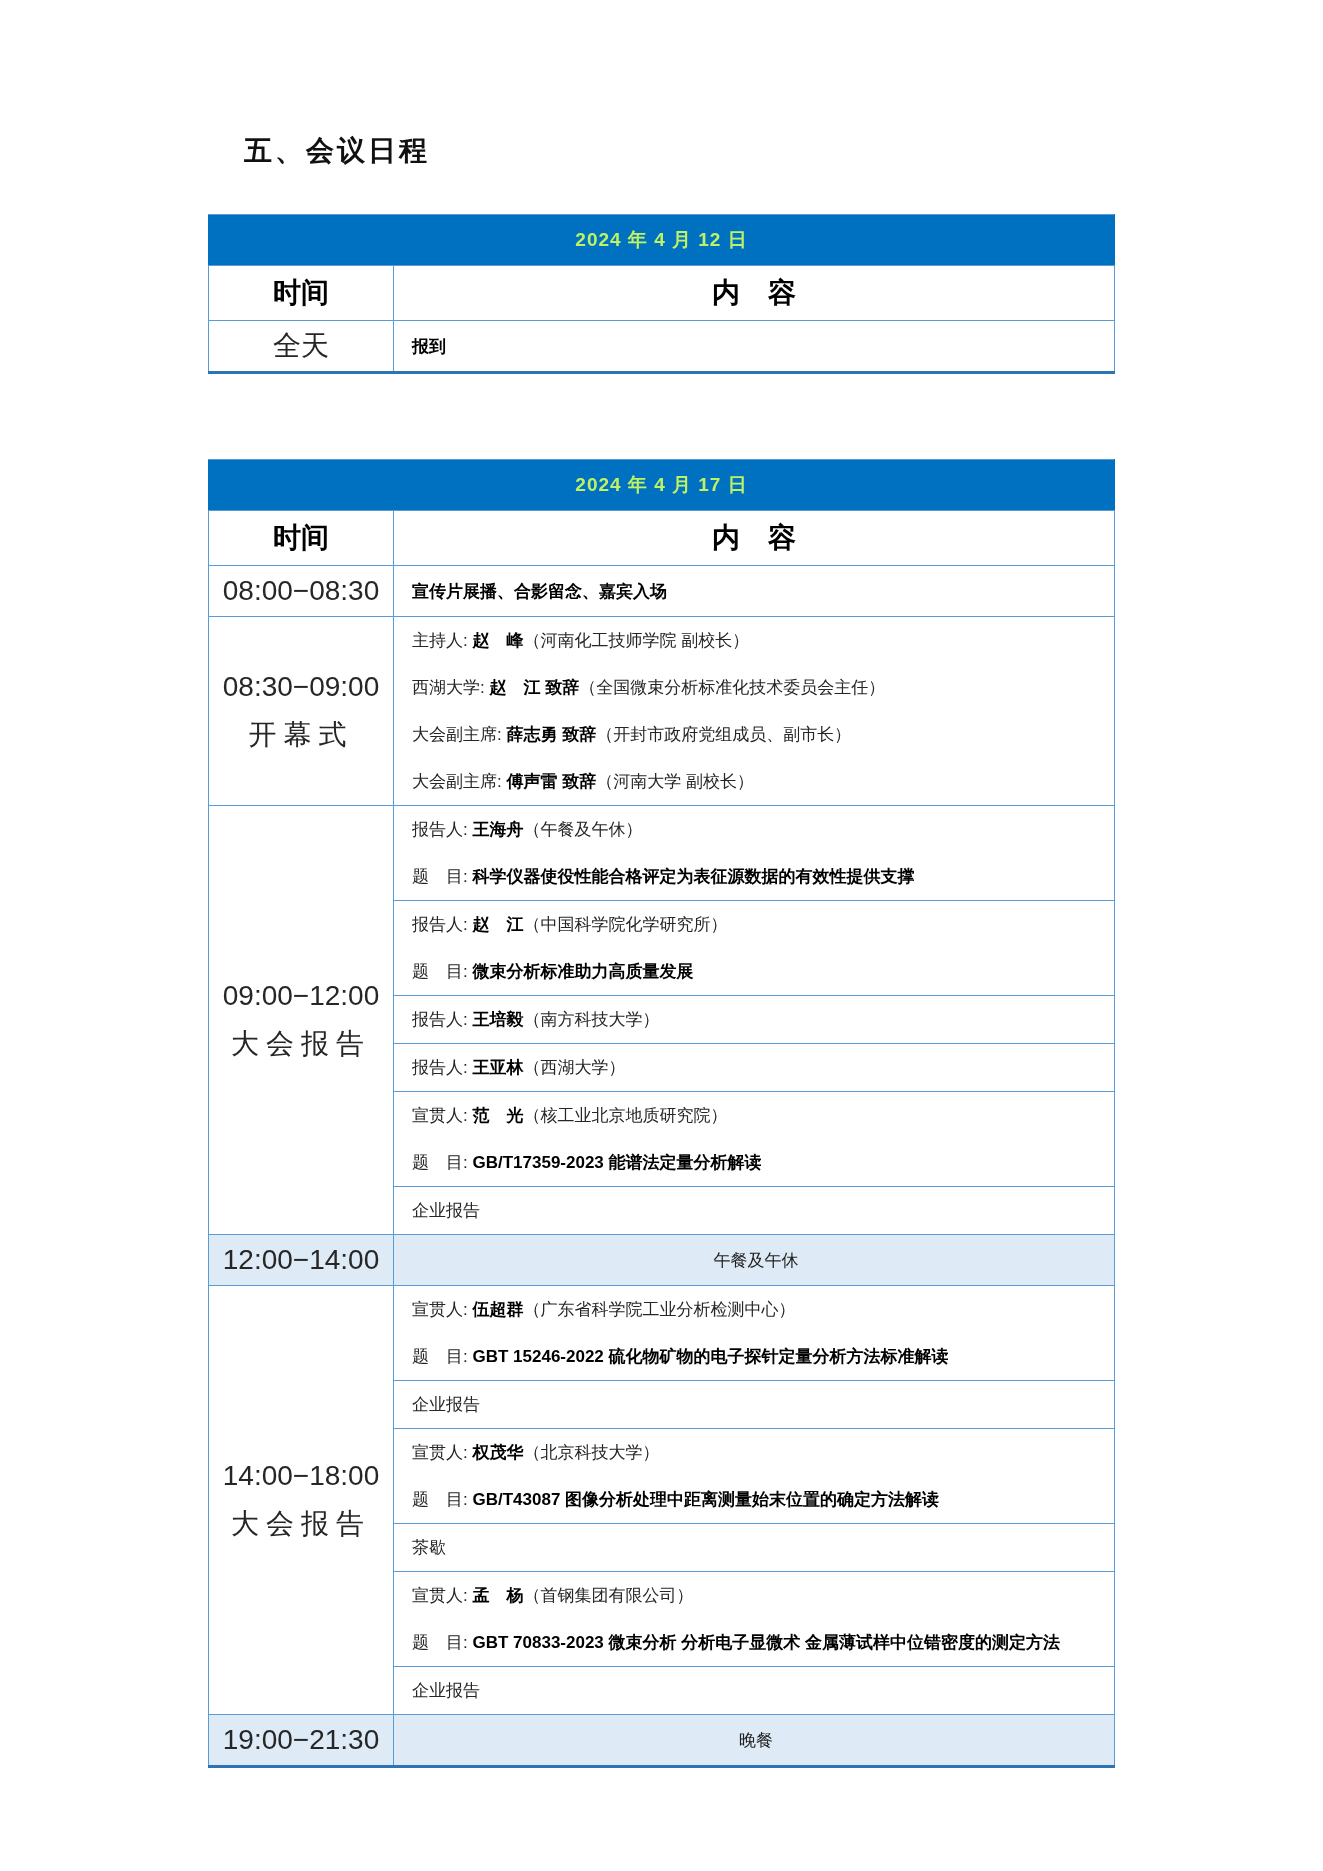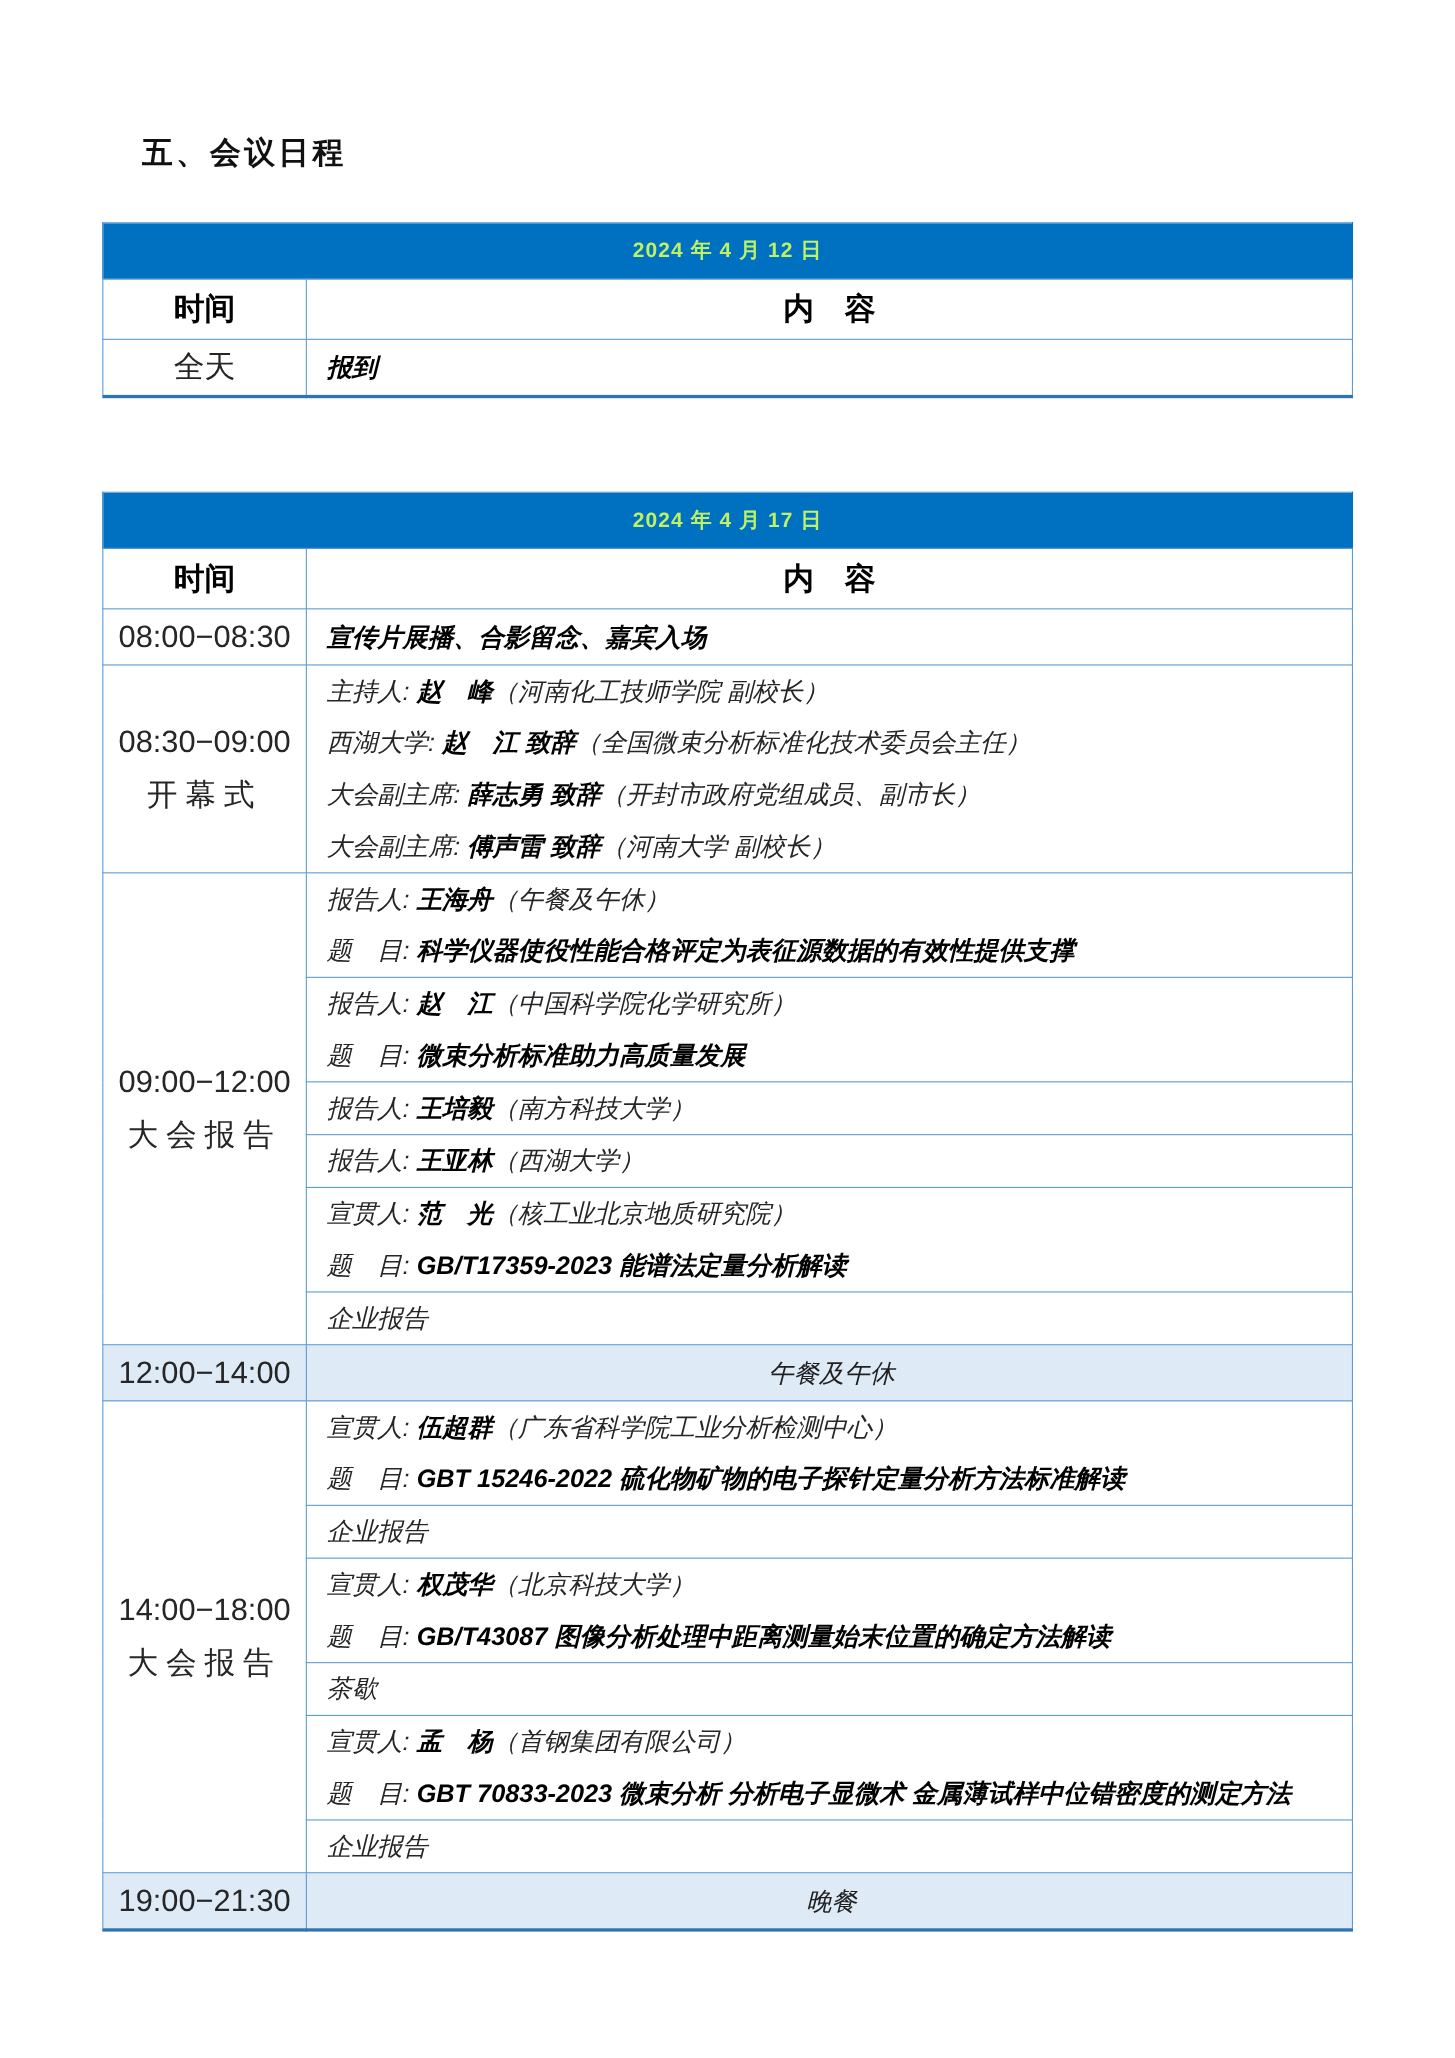--- a/index.html
+++ b/index.html
@@ -6,21 +6,21 @@
     --header-blue:#0070C0;
     --band-blue:#DEEAF6;
     --border-blue:#5B9BD5;
     --border-dark:#2E74B5;
   }
   html,body{margin:0;padding:0;}
   body{
     width:1323px;min-height:1871px;background:#ffffff;
     font-family:"Liberation Sans",sans-serif;color:#1f1f1f;
   }
-  .page{width:1137px;margin:4px auto;}
+  .page{width:907px;margin:16px auto;}
   .section-title{
     font-family:"Liberation Serif",serif;
     font-size:28px;font-weight:600;color:#111;
     margin:0;padding:116px 0 0 36px;letter-spacing:3px;
   }
   .tbl-wrap1{margin-top:44px;}
   .tbl-wrap2{margin-top:85px;}
   table{
     width:100%;border-collapse:collapse;table-layout:fixed;
     border:1.6px solid var(--border-blue);
@@ -35,21 +35,21 @@
   }
   tr.head-row td{
     font-weight:bold;font-size:28px;text-align:center;height:52px;color:#000;
   }
   .time-cell{
     text-align:center;font-size:28px;color:#262626;vertical-align:middle;
   }
   .t-line{line-height:48px;}
   .t-spaced{letter-spacing:7px;}
   .content-cell{
-    padding:0 14px 0 18px;font-size:23px;vertical-align:middle;font-style:italic;
+    padding:0 14px 0 18px;font-size:17px;vertical-align:middle;
   }
   .line{line-height:47px;}
   .one-line{height:48px;}
   .lbl{color:#262626;}
   .b{font-weight:bold;color:#000;}
   .aff{color:#262626;}
   .bold-content{font-weight:bold;color:#000;}
   tr.band td{background:var(--band-blue);}
   .center{text-align:center;}
 </style>

